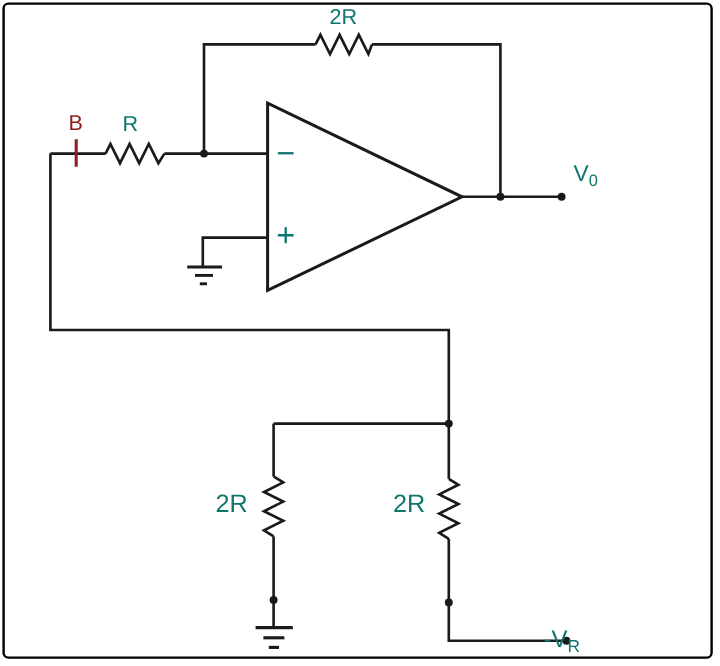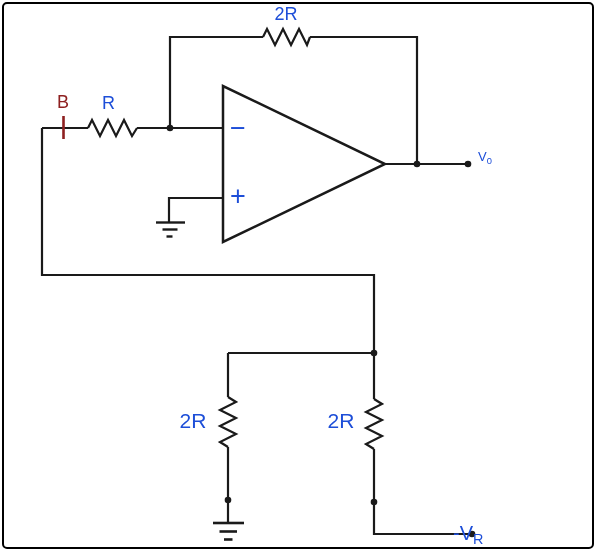--- a/index.html
+++ b/index.html
@@ -12,32 +12,32 @@
   }
   .frame{
     position:absolute;left:2px;top:2px;width:592px;height:547px;
     border:2px solid #000000;border-radius:5px;
     box-sizing:border-box;
     pointer-events:none;
   }
   svg.circuit{position:absolute;left:0;top:0;}
   .lbl{
     position:absolute;
-    color:#1d4ed8;
+    color:#0f766e;
     line-height:1;
     white-space:nowrap;
     user-select:none;
   }
   .lbl.center{text-align:center;}
   .lbl-2r-top{left:268px;top:5px;width:36px;font-size:18px;}
   .lbl-b{left:57px;top:93px;font-size:18px;color:#8e2020;}
   .lbl-r{left:102px;top:94px;font-size:18px;}
   .lbl-minus{left:224px;top:115px;width:28px;font-size:27px;line-height:27px;}
   .lbl-plus{left:225px;top:183px;width:26px;font-size:27px;line-height:27px;}
-  .lbl-v0{left:478px;top:150px;font-size:13px;}
+  .lbl-v0{left:478px;top:136px;font-size:19px;}
   .lbl-2r-left{left:176px;top:410px;width:34px;font-size:21px;}
   .lbl-2r-right{left:324px;top:410px;width:34px;font-size:21px;}
   .lbl-vr{left:453px;top:523px;font-size:20px;}
   .sub{font-size:0.72em;vertical-align:-0.28em;}
 </style>
 </head>
 <body>
 
 <div class="stage">
 

